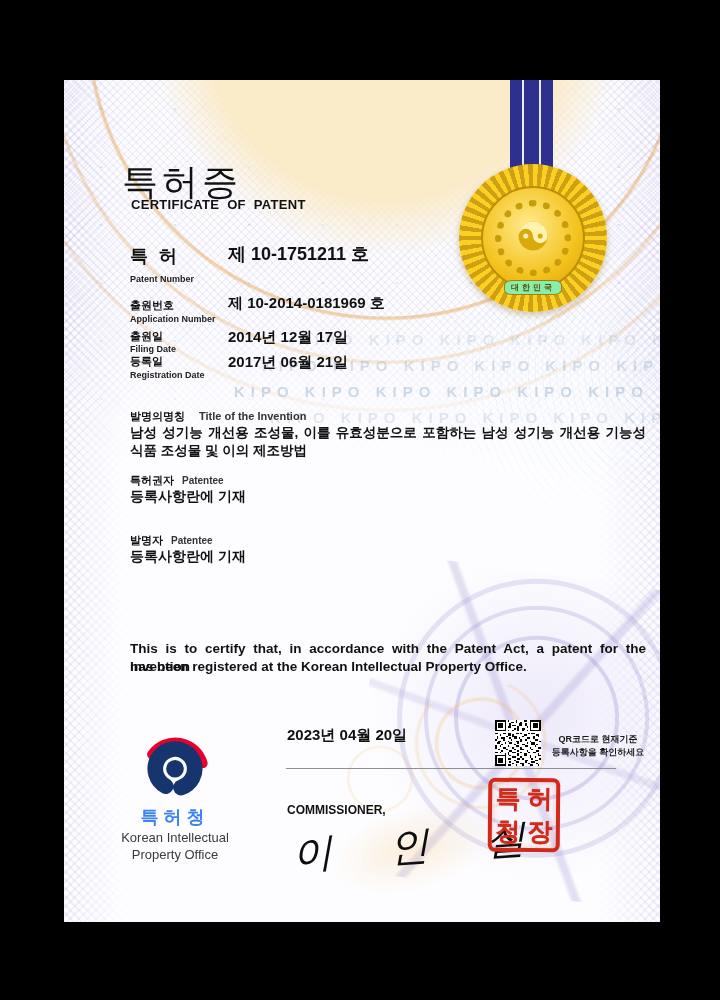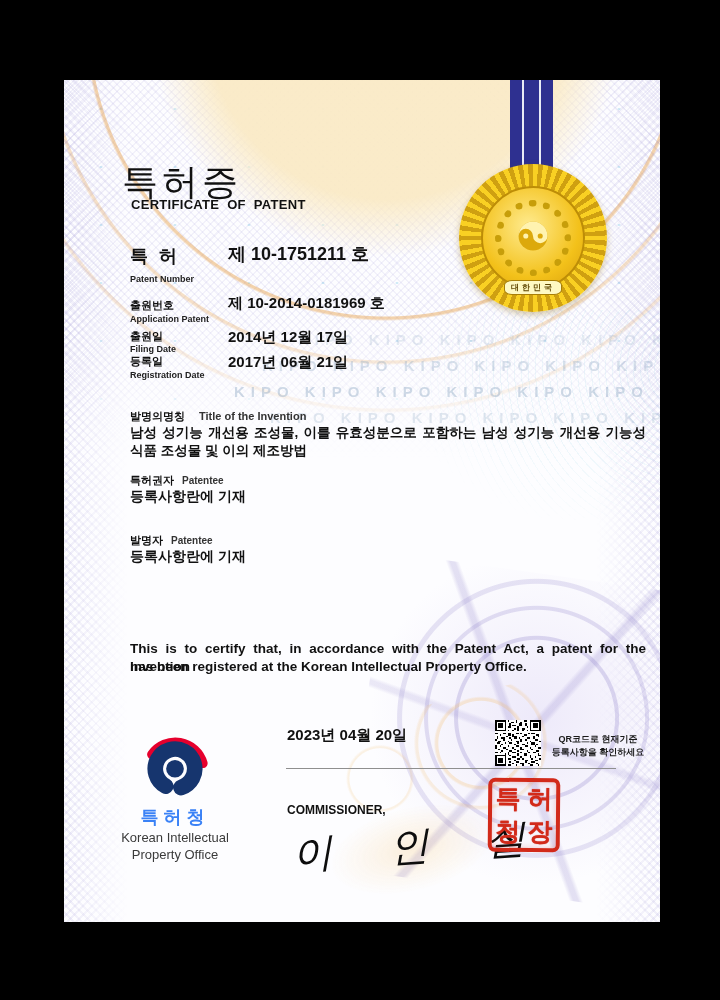--- a/index.html
+++ b/index.html
@@ -64,21 +64,21 @@
   .medal { position:absolute; left:395px; top:84px; width:148px; height:148px; z-index:2; }
   .medal .burst { position:absolute; inset:0; border-radius:50%;
     background:repeating-conic-gradient(from 0deg, #f9d023 0deg 4deg, #cfa011 4deg 8deg);
     box-shadow:0 3px 7px rgba(140,100,0,.35); }
   .medal .disc { position:absolute; left:22px; top:22px; right:22px; bottom:22px; border-radius:50%;
     background:radial-gradient(circle at 45% 38%, #ffeb8f, #f3c11a 62%, #d79e0d); border:2px solid #bd8d07; }
   .medal .wreath { position:absolute; left:36px; top:36px; right:36px; bottom:36px; border-radius:50%;
     border:7px dotted #c79e0a; }
   .medal .taegeuk { position:absolute; left:57px; top:55px; width:34px; height:34px; }
   .medal .banner { position:absolute; left:50%; transform:translateX(-50%); bottom:17px;
-    background:#fef9c3; border:1px solid #a87f06; border-radius:8px/5px; padding:1px 6px;
+    background:#86efac; border:1px solid #a87f06; border-radius:8px/5px; padding:1px 6px;
     font-size:8px; font-weight:bold; color:#5f4600; letter-spacing:3px; white-space:nowrap;margin-top:8px; }
 
   
   .t { position:absolute; z-index:3; color:#111; }
   .title-kr { left:58px; top:70px; font-size:36px; line-height:40px; font-weight:400; letter-spacing:4px;margin-top:12px; }
   .title-en { left:67px; top:117px; font-size:13px; font-weight:700; word-spacing:4px; letter-spacing:.3px; }
 
   .patent-label { left:66px; top:164px; font-size:18px; font-weight:800; letter-spacing:3px; }
   .patent-value { left:164px; top:162px; font-size:18px; font-weight:800; }
   .patent-sub   { left:66px; top:194px; font-size:9px; font-weight:700; color:#222; }
@@ -165,21 +165,21 @@
     </div>
 
     <div class="t title-kr">특허증</div>
     <div class="t title-en">CERTIFICATE OF PATENT</div>
 
     <div class="t patent-label">특 허</div>
     <div class="t patent-value">제 10-1751211 호</div>
     <div class="t patent-sub">Patent Number</div>
 
     <div class="t f-label f1-label">출원번호</div>
-    <div class="t f-sub   f1-sub">Application Patent</div>
+    <div class="t f-sub   f1-sub">Application Number</div>
     <div class="t f-value f1-value">제 10-2014-0181969 호</div>
 
     <div class="t f-label f2-label">출원일</div>
     <div class="t f-sub   f2-sub">Filing Date</div>
     <div class="t f-value f2-value">2014년 12월 17일</div>
 
     <div class="t f-label f3-label">등록일</div>
     <div class="t f-sub   f3-sub">Registration Date</div>
     <div class="t f-value f3-value">2017년 06월 21일</div>
 

